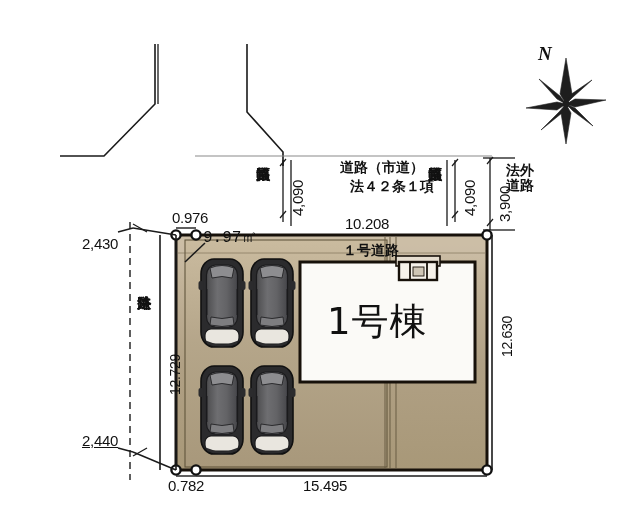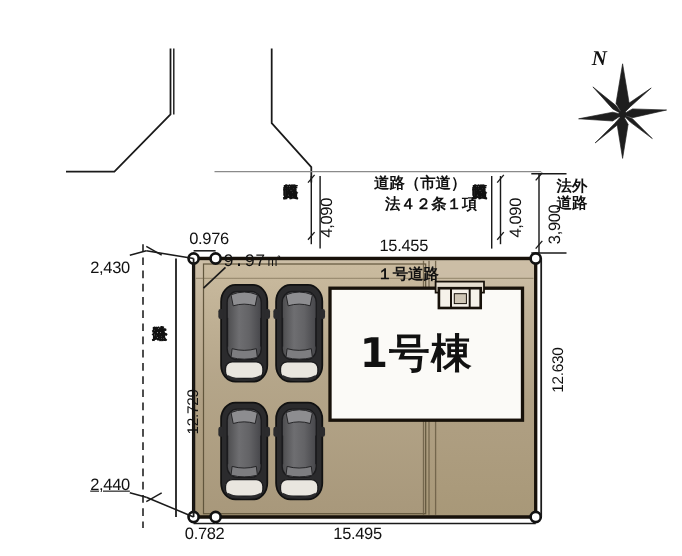--- a/index.html
+++ b/index.html
@@ -44,21 +44,21 @@
     letter-spacing: 0px;
     line-height: 1.05;
   }
   .rot90 {
     transform: rotate(-90deg);
     transform-origin: left top;
   }
   .big-label {
     font-family: "DejaVu Sans", "Liberation Sans", sans-serif;
     font-size: 37px;
-    font-weight: 700;
+    font-weight: 400;
     letter-spacing: 1px;
   }
   .small-num {
     font-size: 14px;
   }
   .area-num {
     font-size: 16px;
     font-weight: 400;
   }
   .compass-n {
@@ -252,21 +252,21 @@
     </g>
     <circle cx="0" cy="0" r="3.4" fill="#1e1e1e"></circle>
   </g>
 </svg>
 
 <div class="txt compass-n" style="left:538px; top:44px;">N</div>
 
 <div class="txt jp" style="left:340px; top:160px;">道路（市道）</div>
 <div class="txt jp" style="left:336px; top:179px;margin-left:14px;">法４２条１項</div>
 <div class="txt jp" style="left:343px; top:198px;margin-top:45px;">１号道路</div>
-<div class="txt num" style="left:345px; top:216px;">15.455</div>
+<div class="txt num" style="left:345px; top:216px;">10.208</div>
 
 <div class="txt jp vert" style="left:256px; top:156px;">道路幅員</div>
 <div class="txt num rot90" style="left:290px; top:216px;">4,090</div>
 
 <div class="txt jp vert" style="left:428px; top:156px;">道路幅員</div>
 <div class="txt num rot90" style="left:462px; top:216px;">4,090</div>
 
 <div class="txt num rot90" style="left:497px; top:222px;">3,900</div>
 <div class="txt jp" style="left:504px; top:163px; width:32px; white-space:normal; line-height:1.1;text-align:center;">法外道路</div>
 

